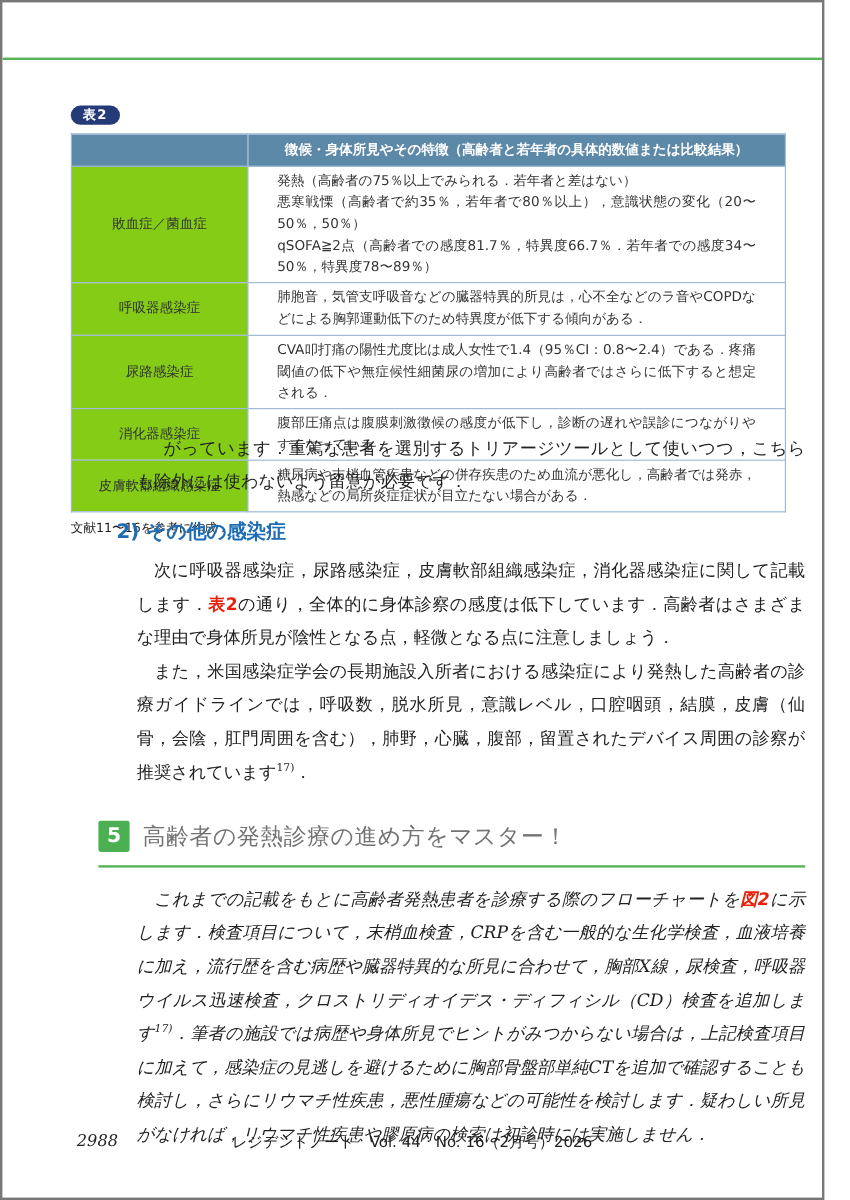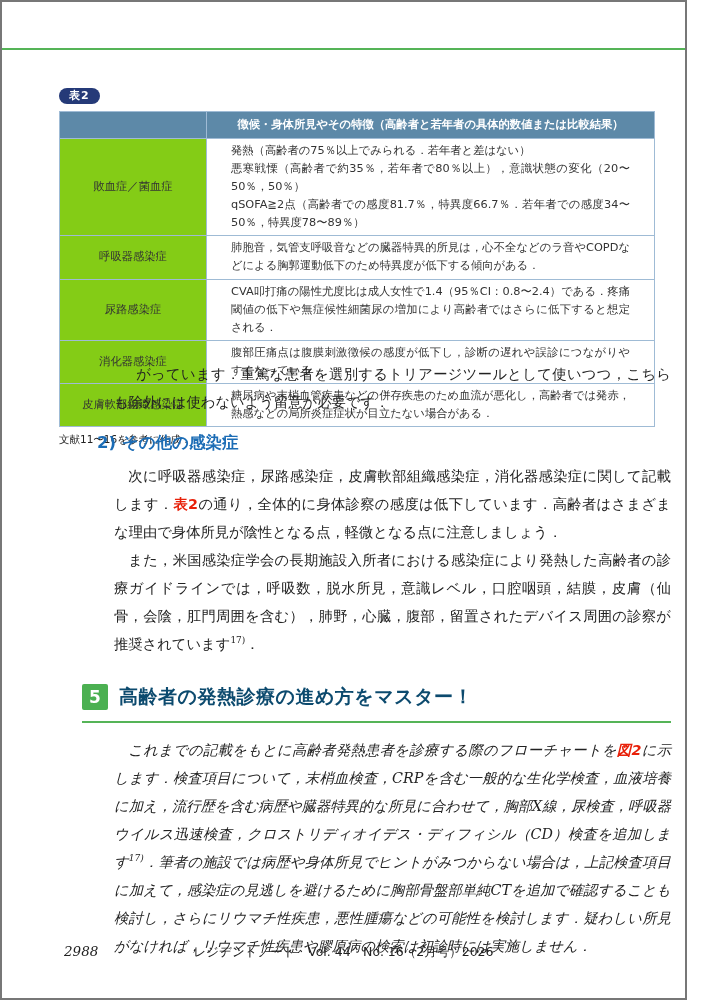--- a/index.html
+++ b/index.html
@@ -63,21 +63,21 @@
   .section5{
     display:flex;align-items:center;gap:11px;
     margin-top:26px;padding-bottom:11px;
     border-bottom:2px solid #55b457;
   }
   .section5 .num{
     width:26px;height:26px;background:#4bb051;color:#fff;
     font-weight:bold;font-size:17px;display:flex;
     align-items:center;justify-content:center;border-radius:2px;
   }
-  .section5 .title{font-size:19px;font-weight:bold;color:#0c4a6e;letter-spacing:0.5px;text-align:center;}
+  .section5 .title{font-size:19px;font-weight:normal;color:#737373;letter-spacing:0.5px;text-align:center;}
   .after-sec{margin-top:13px;font-style:italic;}
 
   
   .footer-page{
     position:absolute;top:941px;left:62px;
     font-family:"DejaVu Serif",serif;font-style:italic;
     font-size:13.5px;color:#222;
   }
   .footer-journal{
     position:absolute;top:942px;left:0;width:100%;

